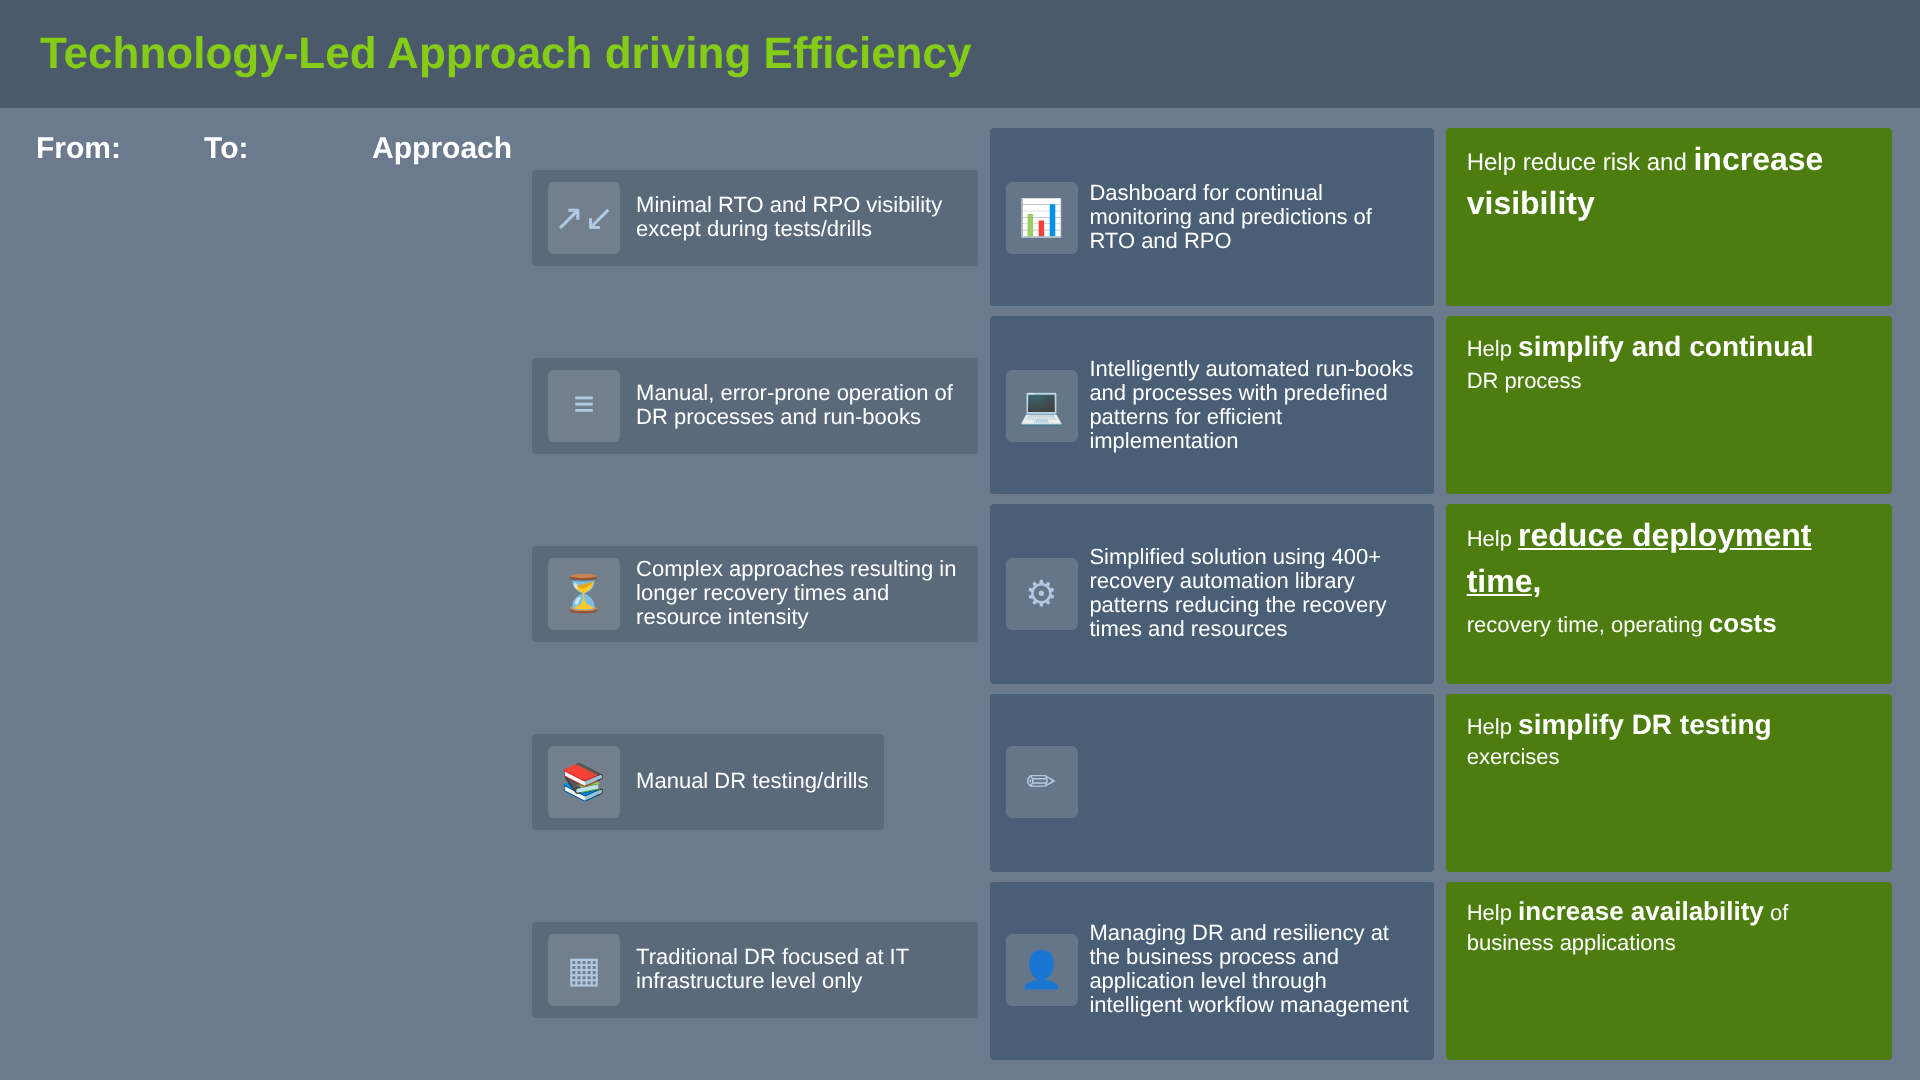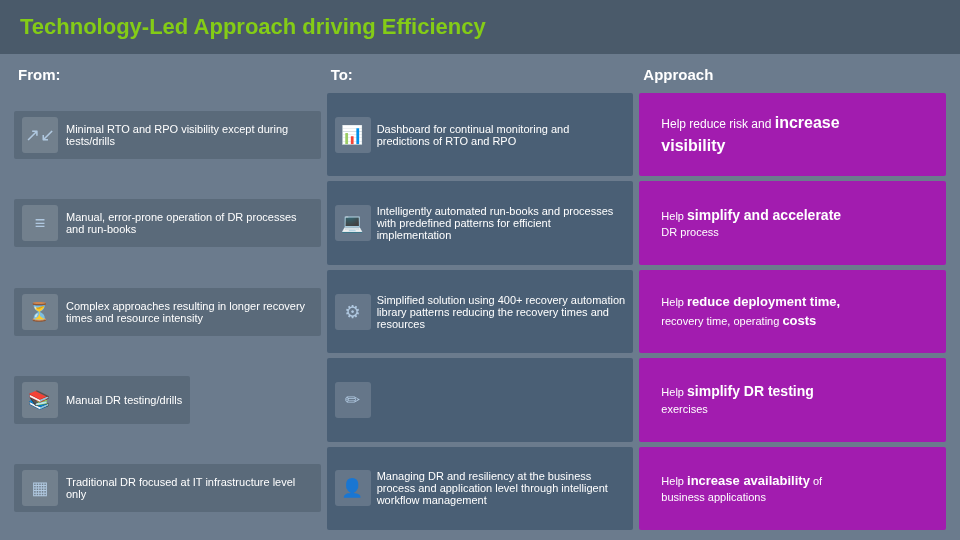--- a/index.html
+++ b/index.html
@@ -20,21 +20,21 @@
     .header {
       background: #4a5a6a;
       padding: 14px 20px;
       color: #84cc16;
       font-size: 22px;
       font-weight: bold;
     }
     .content {
       flex: 1;
       display: flex;
-      flex-direction: column;
+      flex-direction: row;
       padding: 10px 14px;
       gap: 6px;
     }
     .col-headers {
       display: grid;
       grid-template-columns: 1fr 1fr 1fr;
       gap: 6px;
       padding: 0 0 2px 0;
     }
     .col-header {
@@ -69,25 +69,24 @@
       background: #4a5f75;
       border-radius: 2px;
       display: flex;
       align-items: center;
       gap: 6px;
       padding: 6px 8px;
       color: white;
       font-size: 11px;
     }
     .cell-benefit {
-      background: #a21caf;
+      background: #4d7c0f;
       border-radius: 2px;
       display: flex;
-      align-items: center;
-      padding: 6px 22px;
+      padding: 6px 10px;
       color: white;
       font-size: 11px;
       line-height: 1.4;
     }
     .icon-box {
       width: 36px;
       height: 36px;
       background: rgba(255,255,255,0.15);
       border-radius: 3px;
       display: flex;
@@ -133,36 +132,36 @@
             <div class="cell-from">
     <div class="icon-box">≡</div>
     <div class="cell-text" style="font-size:11px;">Manual, error-prone  operation of DR processes and run-books</div>
   </div>
           </div>
           <div class="cell-to">
     <div class="icon-box">💻</div>
     <div class="cell-text" style="font-size:11px;">Intelligently automated run-books and processes with predefined patterns for efficient implementation</div>
   </div>
           <div class="cell-benefit">
-            <span>Help <strong style="font-size:14px;">simplify and accelerate</strong><br>DR process</span>
+            <span>Help <strong style="font-size:14px;">simplify and continual</strong><br>DR process</span>
           </div>
         </div>
         <div class="row">
           <div style="display: flex; align-items: center; gap: 4px;">
             <div class="cell-from">
     <div class="icon-box">⏳</div>
     <div class="cell-text" style="font-size:11px;">Complex approaches resulting in longer recovery times and resource intensity</div>
   </div>
           </div>
           <div class="cell-to">
     <div class="icon-box">⚙</div>
     <div class="cell-text" style="font-size:11px;">Simplified solution using 400+ recovery automation library patterns reducing the recovery times and resources</div>
   </div>
           <div class="cell-benefit">
-            <span>Help <strong style="font-size:13px;">reduce deployment time,</strong><br>recovery time, operating <strong style="font-size:13px;">costs</strong></span>
+            <span>Help <strong style="font-size:16px;text-decoration:underline;">reduce deployment time,</strong><br>recovery time, operating <strong style="font-size:13px;">costs</strong></span>
           </div>
         </div>
         <div class="row">
           <div style="display: flex; align-items: center; gap: 4px;">
             <div class="cell-from">
     <div class="icon-box">📚</div>
     <div class="cell-text" style="font-size:11px;">Manual DR testing/drills</div>
   </div>
           </div>
           <div class="cell-to">

